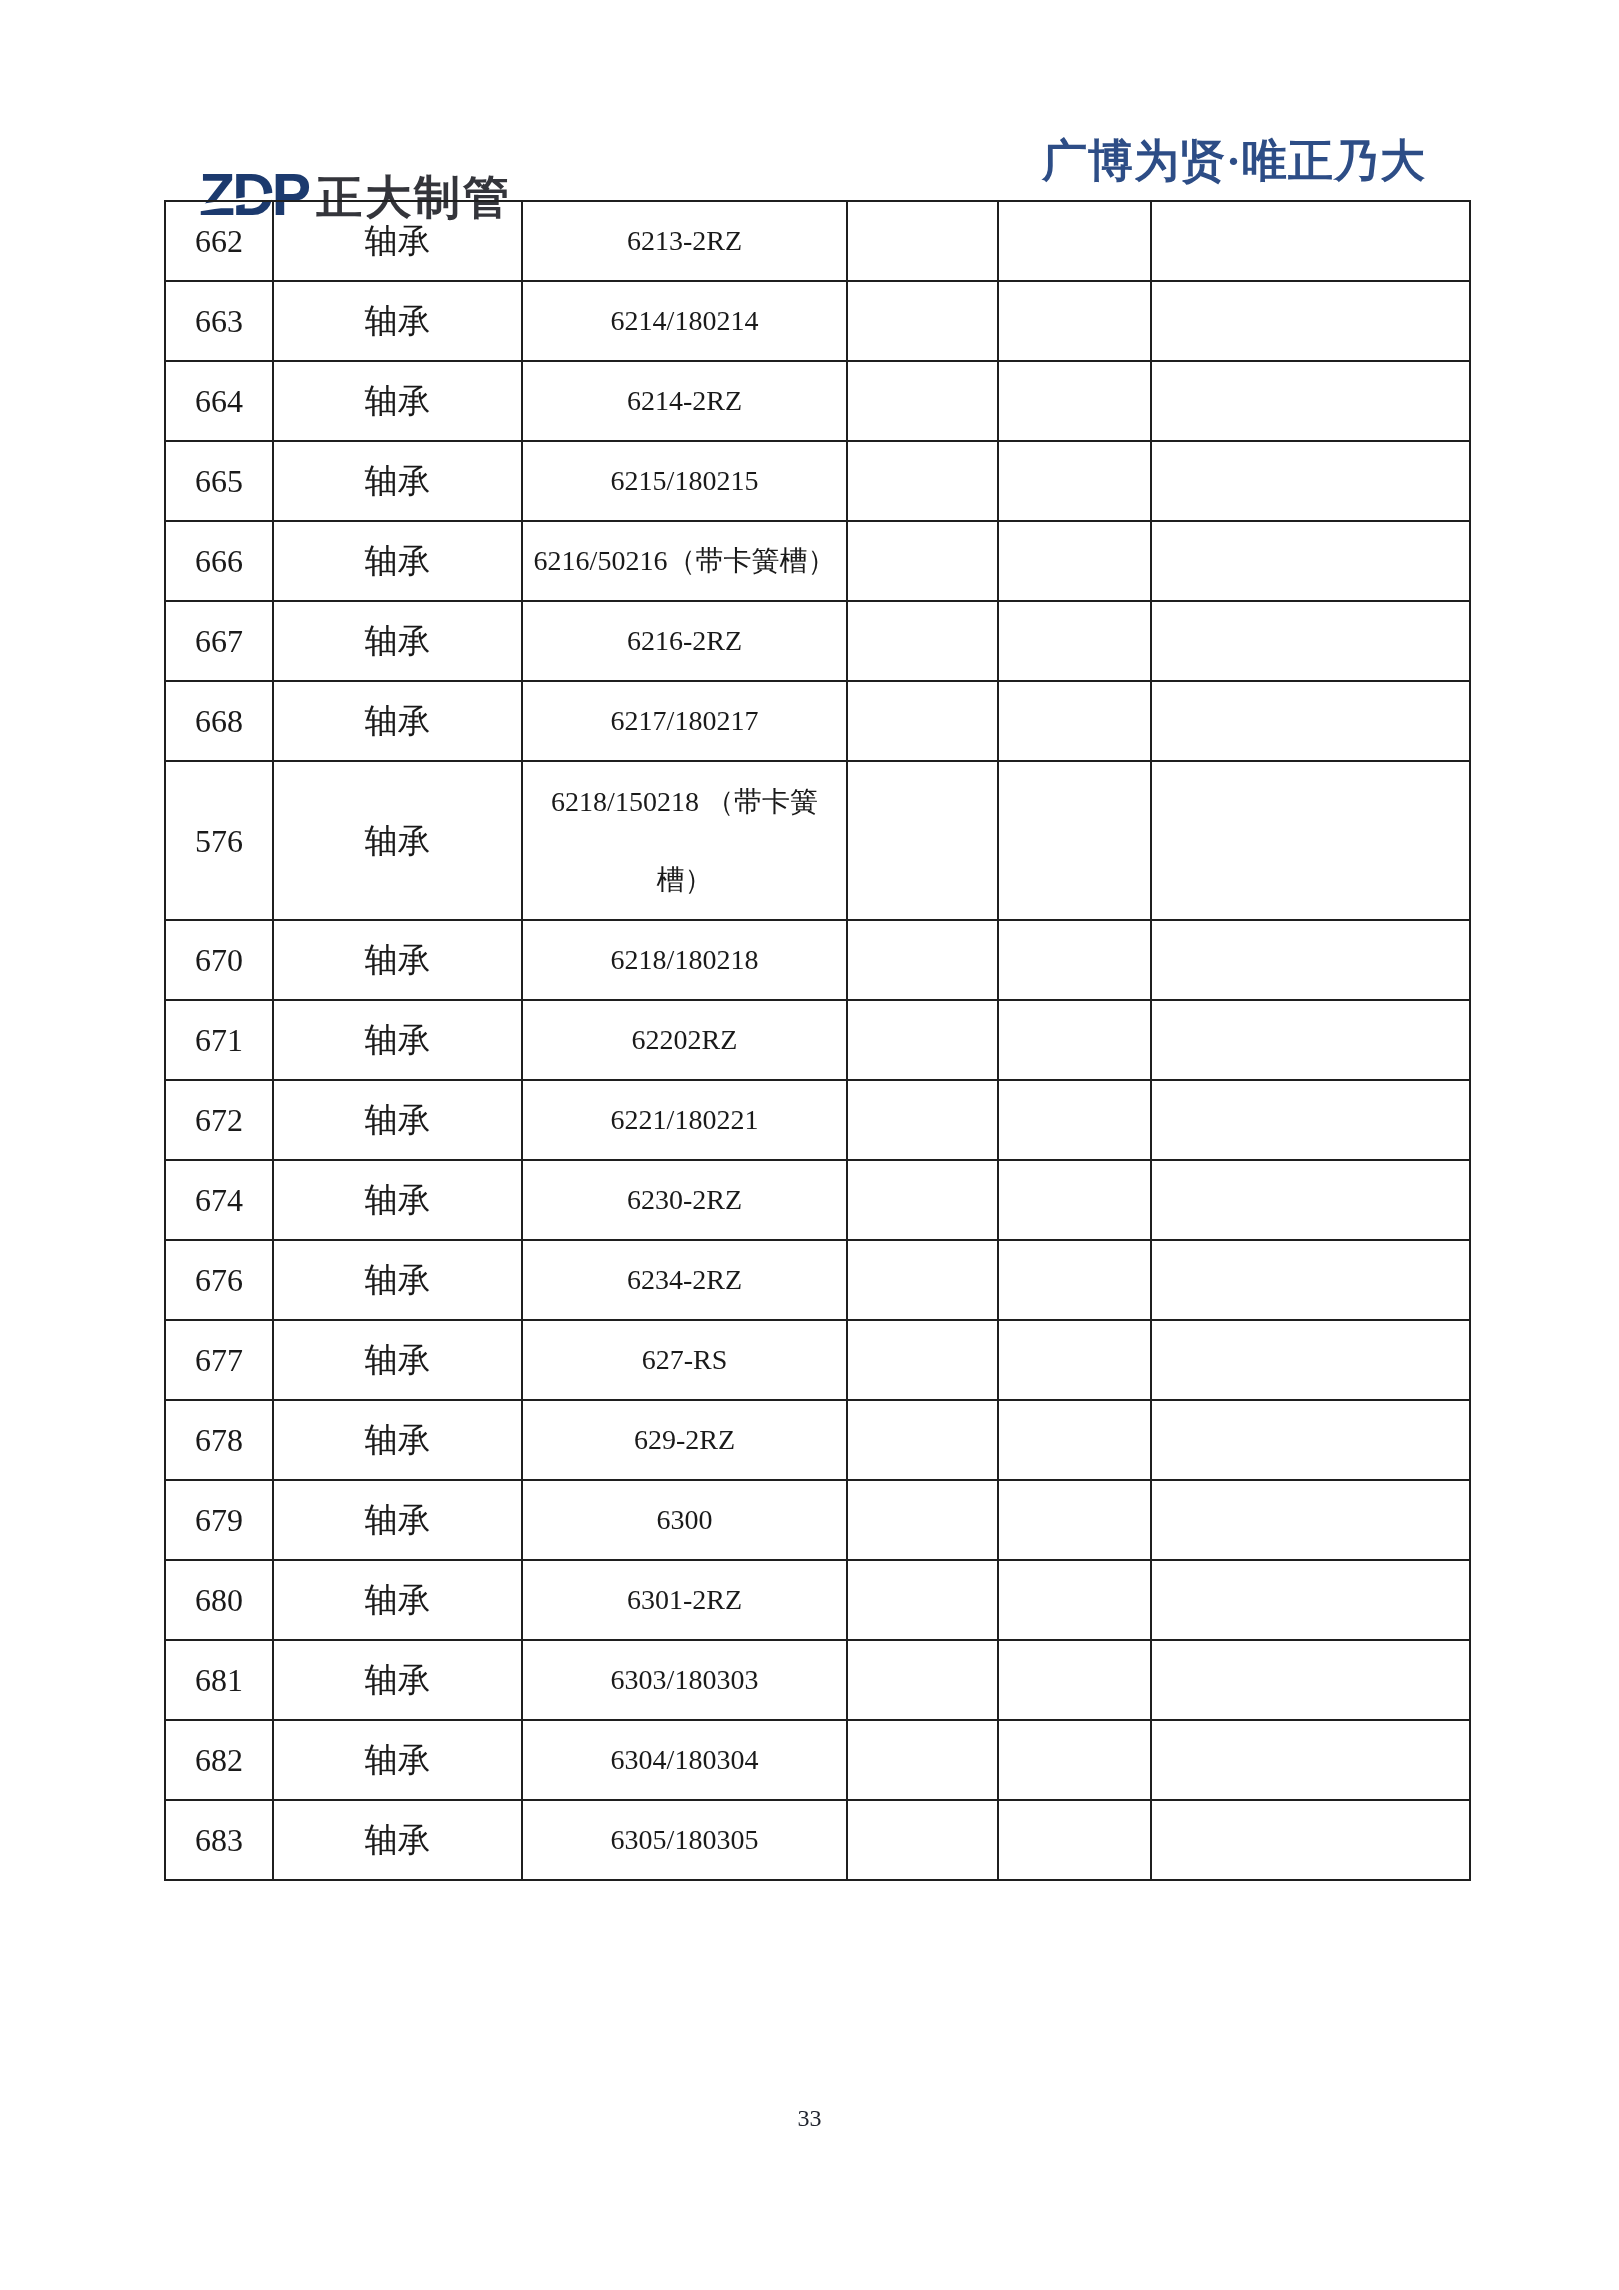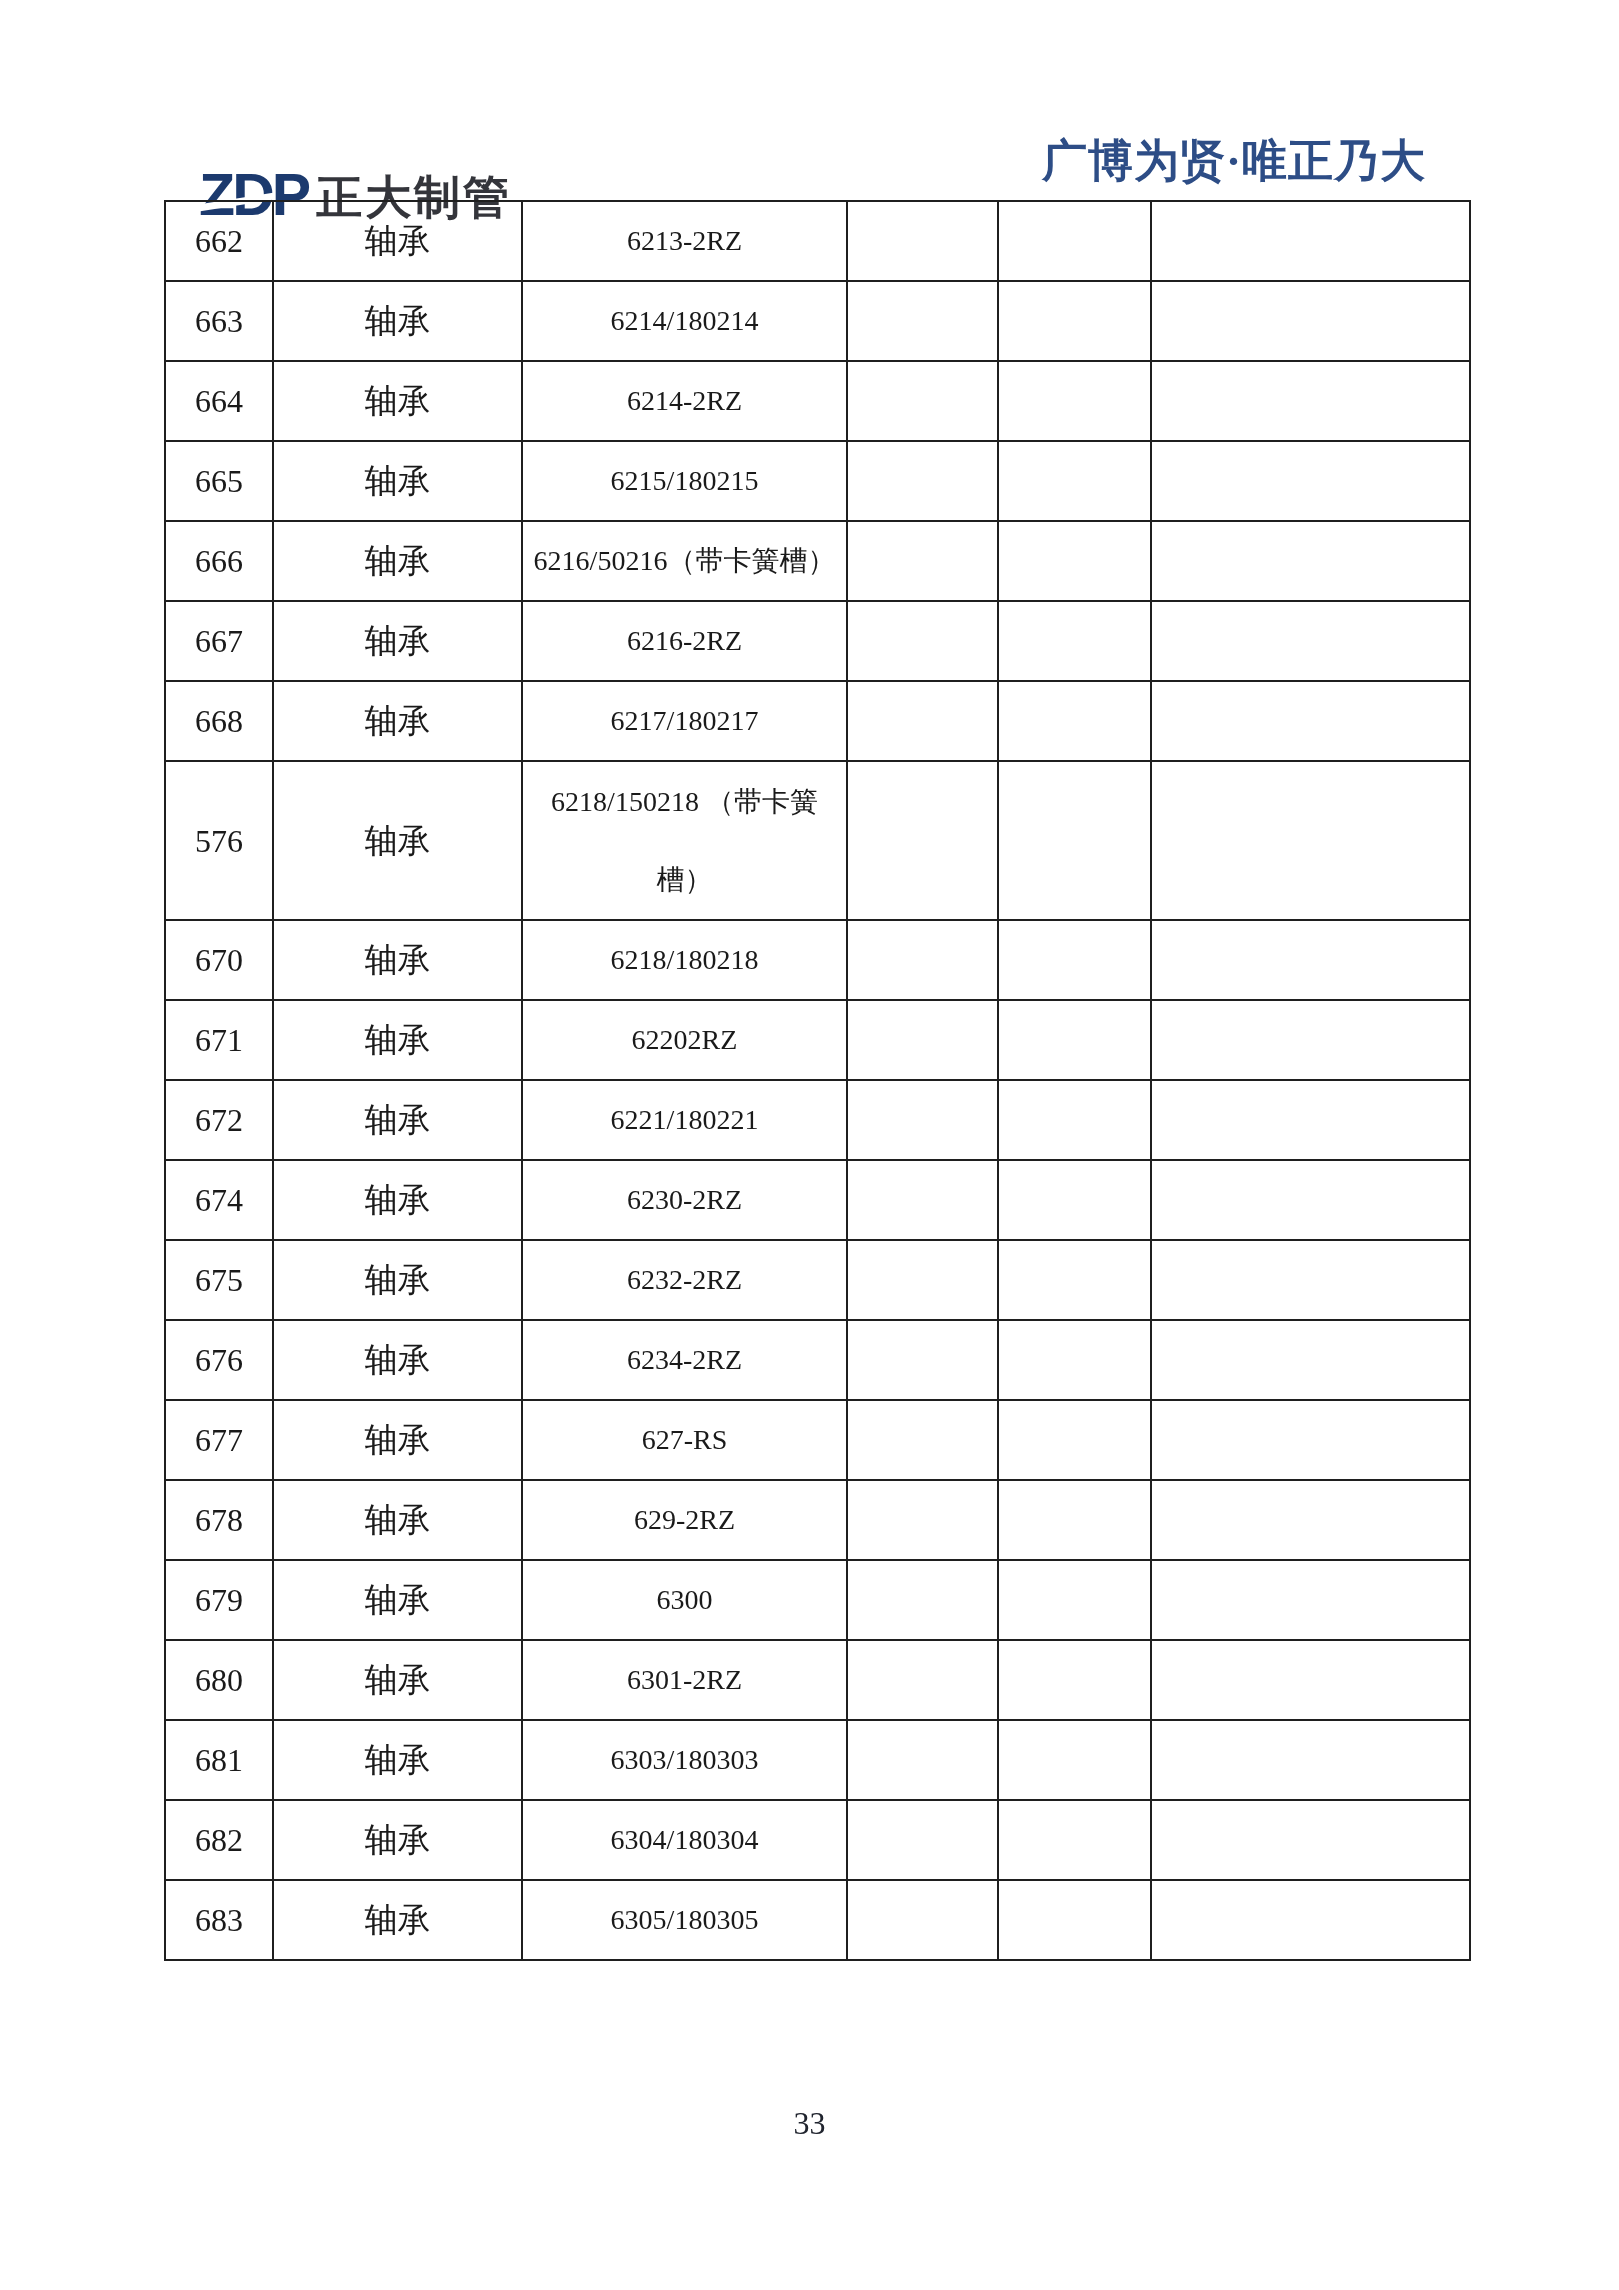--- a/index.html
+++ b/index.html
@@ -66,21 +66,21 @@
   }
   .parts tr.tall td { height: 157px; }
   .parts td.c-name  { font-size: 33px; }
   .parts td.c-no    { font-size: 32px; }
   .parts td.c-model { font-size: 28px; }
 
   
   .pageno {
     position: absolute; top: 2105px; left: 0;
     width: 1619px; text-align: center;
-    font-size: 32px; color: #20242e;
+    font-size: 24px; color: #20242e;
   }
 </style>
 </head>
 <body>
 
 <div class="page">
 
   <div class="header-logo">
     <span class="zdp-mark">ZDP</span>
     <span class="company-name">正大制管</span>
@@ -189,28 +189,20 @@
   </tr>
         <tr>
     <td class="c-no">674</td>
     <td class="c-name">轴承</td>
     <td class="c-model">6230-2RZ</td>
     <td class="c-empty"></td>
     <td class="c-empty"></td>
     <td class="c-empty"></td>
   </tr>
         <tr>
-    <td class="c-no">675</td>
-    <td class="c-name">轴承</td>
-    <td class="c-model">6232-2RZ</td>
-    <td class="c-empty"></td>
-    <td class="c-empty"></td>
-    <td class="c-empty"></td>
-  </tr>
-        <tr>
     <td class="c-no">676</td>
     <td class="c-name">轴承</td>
     <td class="c-model">6234-2RZ</td>
     <td class="c-empty"></td>
     <td class="c-empty"></td>
     <td class="c-empty"></td>
   </tr>
         <tr>
     <td class="c-no">677</td>
     <td class="c-name">轴承</td>

